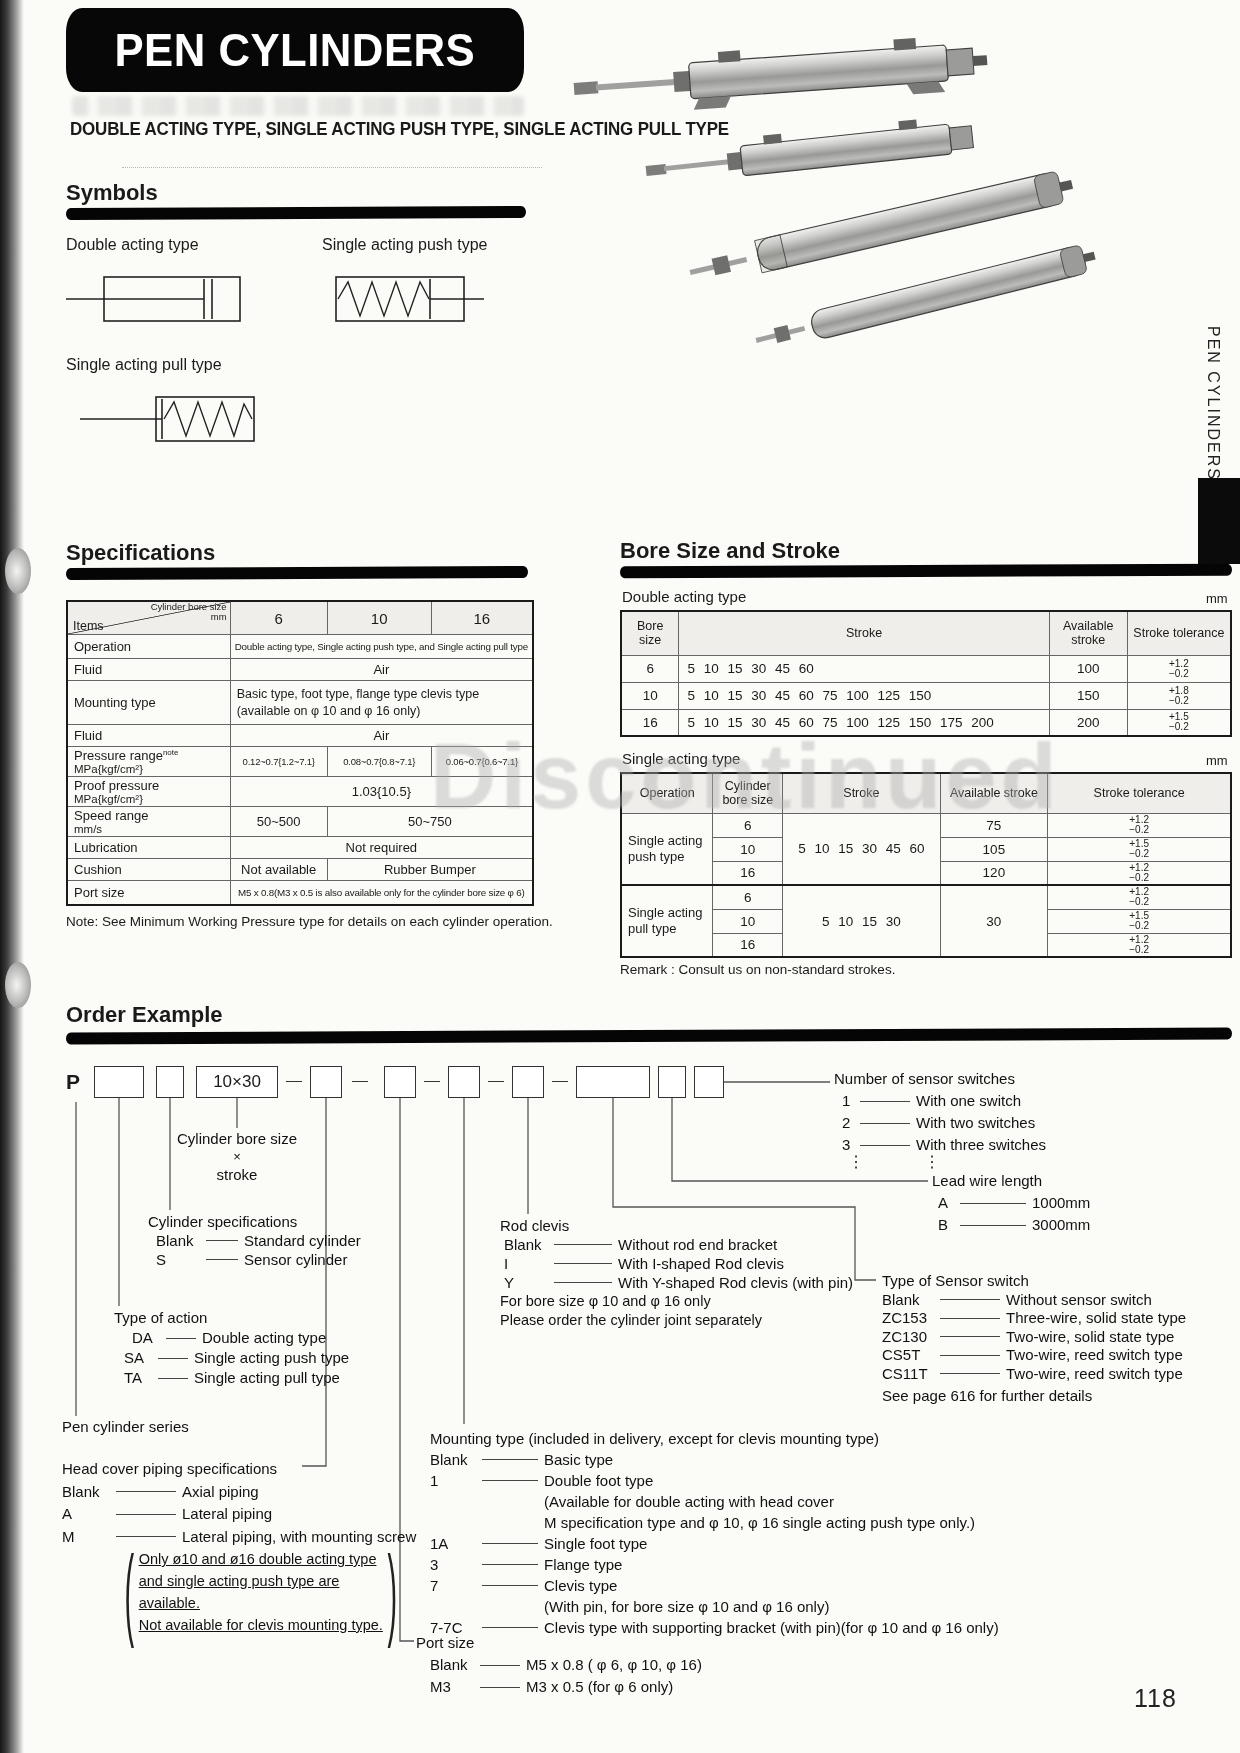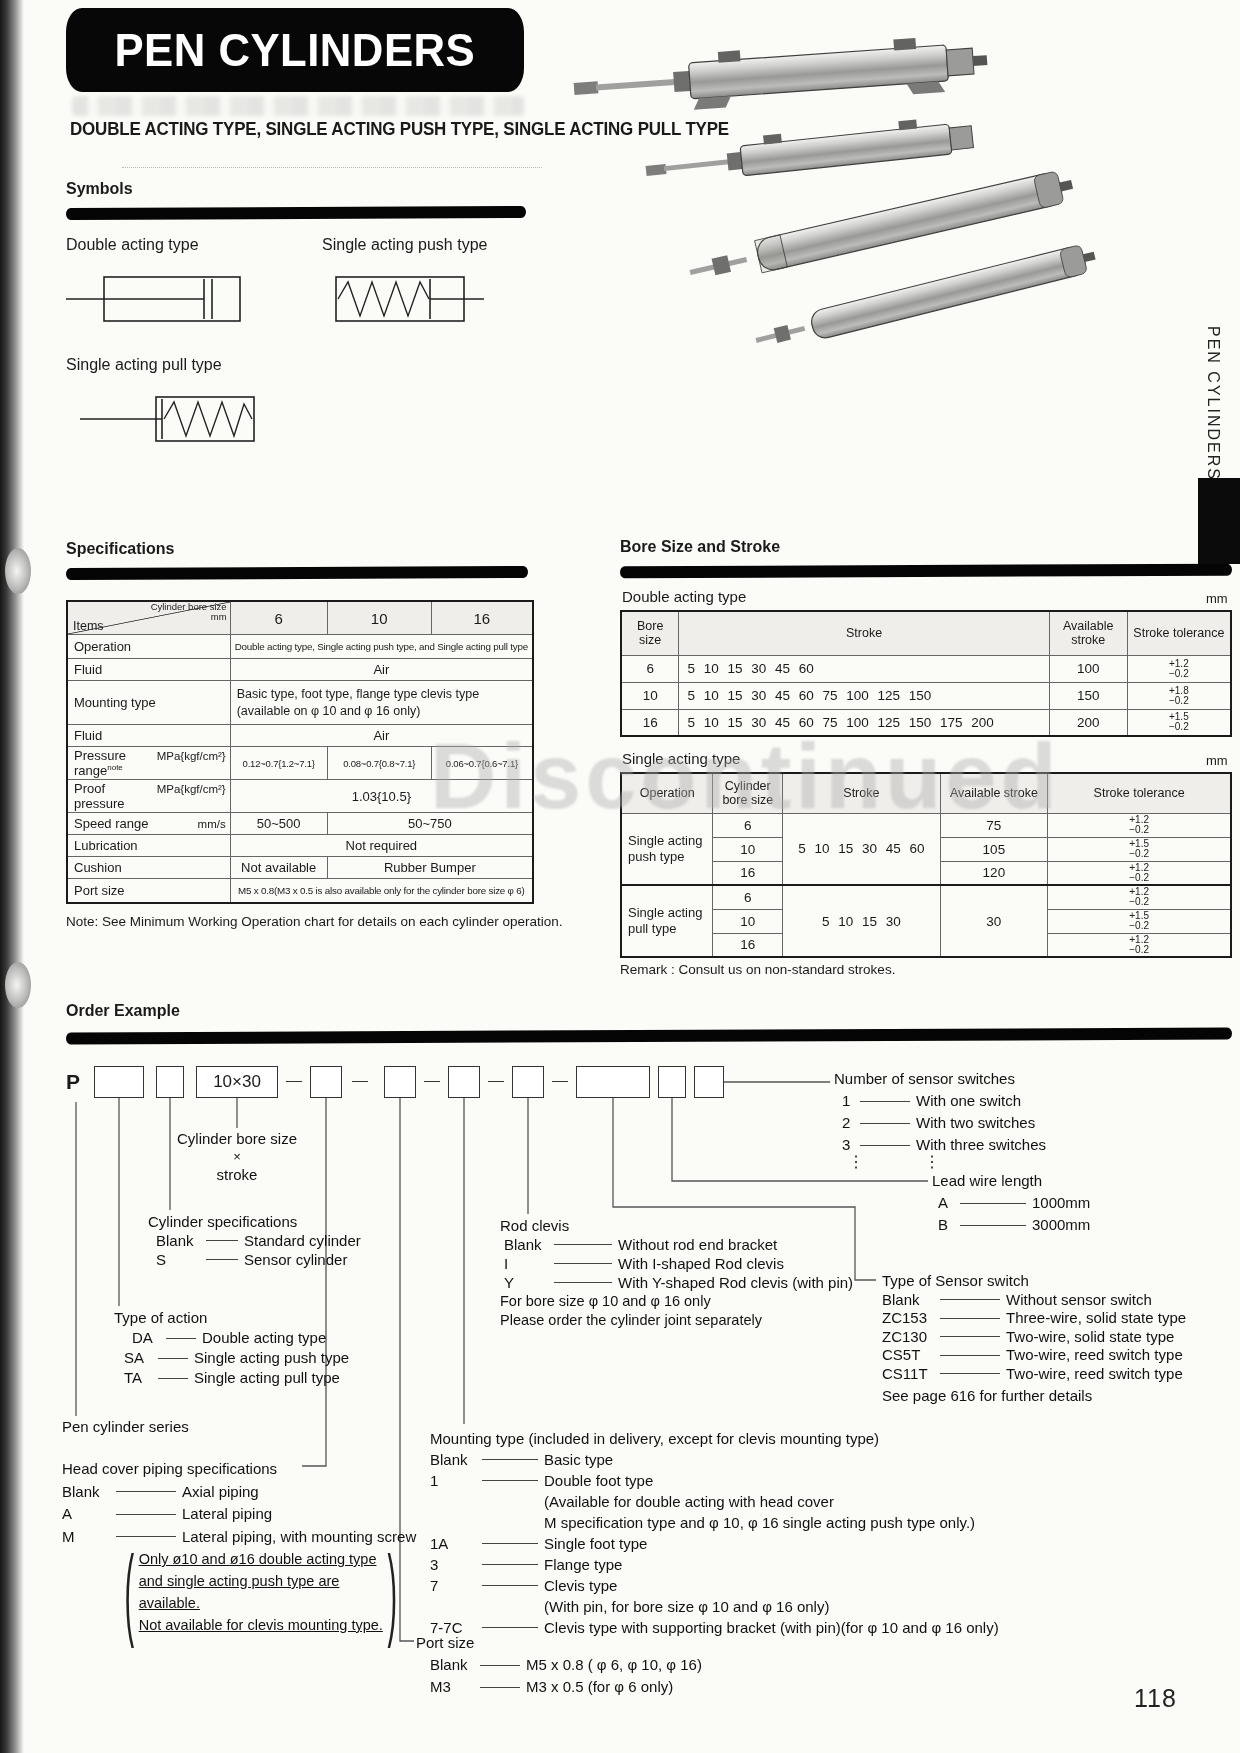--- a/index.html
+++ b/index.html
@@ -13,38 +13,38 @@
         background:radial-gradient(ellipse at 45% 50%,#f4f4f2,#b9b9b7 55%,#7e7e7c 100%);}
   
   .banner{left:66px;top:8px;width:458px;height:84px;background:#070707;border-radius:16px/24px;
           display:flex;align-items:center;justify-content:center;}
   .banner span{color:#fff;font-size:46px;font-weight:bold;transform:scaleX(.95);letter-spacing:.5px;}
   .ghost{left:72px;top:96px;width:452px;height:20px;border-radius:4px;opacity:.55;filter:blur(2px);
          background:repeating-linear-gradient(90deg,rgba(130,130,130,.35) 0 16px,rgba(200,200,200,.12) 16px 26px,rgba(110,110,110,.25) 26px 44px);}
   .subtitle{left:70px;top:119px;font-size:17.5px;font-weight:bold;letter-spacing:-.2px;white-space:nowrap;
             transform:scaleX(.97);transform-origin:left;}
   .dotline{left:122px;top:167px;width:420px;border-top:1px dotted #9a9a9a;opacity:.7;}
-  .h2{font-size:16px;font-weight:bold;white-space:nowrap;}
+  .h2{font-size:22px;font-weight:bold;white-space:nowrap;}
   .sw{height:12px;background:#050505;border-radius:8px/10px;transform:rotate(-.25deg);}
   .symlab{font-size:16px;white-space:nowrap;}
   
   .vtext{left:1204px;top:326px;writing-mode:vertical-rl;font-size:16px;letter-spacing:2px;color:#222;}
   .blacktab{left:1198px;top:478px;width:42px;height:86px;background:#0b0b0b;}
   .pageno{left:1134px;top:1684px;font-size:25px;letter-spacing:1px;color:#222;}
   .watermark{left:430px;top:724px;font-size:92px;font-weight:bold;color:rgba(175,175,175,.42);
              letter-spacing:4px;filter:blur(1px);pointer-events:none;z-index:6;white-space:nowrap;}
   
   table{border-collapse:collapse;}
   .spk{background-color:#efeeea;
        background-image:radial-gradient(rgba(110,110,110,.35) .6px,transparent .7px);background-size:4px 4px;}
   #spec{left:66px;top:600px;width:468px;font-size:13px;}
   #spec td{border:1px solid #666;padding:1px 4px;text-align:center;vertical-align:middle;}
   #spec{border:2px solid #1a1a1a;}
   #spec .lbl{text-align:left;padding-left:6px;font-size:13px;}
-  #spec .lblflex{display:flex;justify-content:space-between;align-items:baseline;}
+  #spec .lblflex{display:flex;justify-content:space-between;align-items:baseline;flex-direction:column;}
   #spec .unit{font-size:11.5px;}
   #spec sup{font-size:8px;}
   .corner{position:relative;height:30px;
           background:linear-gradient(to bottom right,transparent calc(50% - .8px),#555 calc(50% - .2px),#555 calc(50% + .2px),transparent calc(50% + .8px));}
   .corner .it{position:absolute;left:5px;bottom:1px;font-size:12.5px;}
   .corner .dg{position:absolute;right:3px;top:0;font-size:9.5px;text-align:right;line-height:10px;}
   .xs{font-size:9.5px;white-space:nowrap;letter-spacing:-.2px;padding:1px 1px !important;}
   .op{font-size:9.8px;white-space:nowrap;letter-spacing:-.2px;}
   .mt{font-size:12.5px;text-align:left !important;line-height:1.3;padding-left:6px !important;}
   #da,#sa{left:620px;width:612px;font-size:13.5px;border:2px solid #1a1a1a;}
@@ -253,21 +253,21 @@
       <td class="lbl">Cushion</td>
       <td>Not available</td>
       <td colspan="2">Rubber Bumper</td>
     </tr>
     <tr style="height:24px;">
       <td class="lbl">Port size</td>
       <td colspan="3" class="op">M5 x 0.8(M3 x 0.5 is also available only for the cylinder bore size φ 6)</td>
     </tr>
   </tbody>
     </table>
-  <div class="abs notetxt" style="left:66px;top:914px;">Note:  See Minimum Working Operation chart for details on each cylinder operation.</div>
+  <div class="abs notetxt" style="left:66px;top:914px;">Note:  See Minimum Working Pressure type for details on each cylinder operation.</div>
 
   <div class="abs h2" style="left:620px;top:538px;">Bore Size and Stroke</div>
   <div class="abs sw" style="left:620px;top:565px;width:612px;"></div>
 
   <div class="abs sublab" style="left:622px;top:588px;">Double acting type</div>
   <div class="abs mmu" style="left:1206px;top:591px;">mm</div>
 
   <table id="da" class="abs">
     <colgroup>
         <col style="width:58px">

